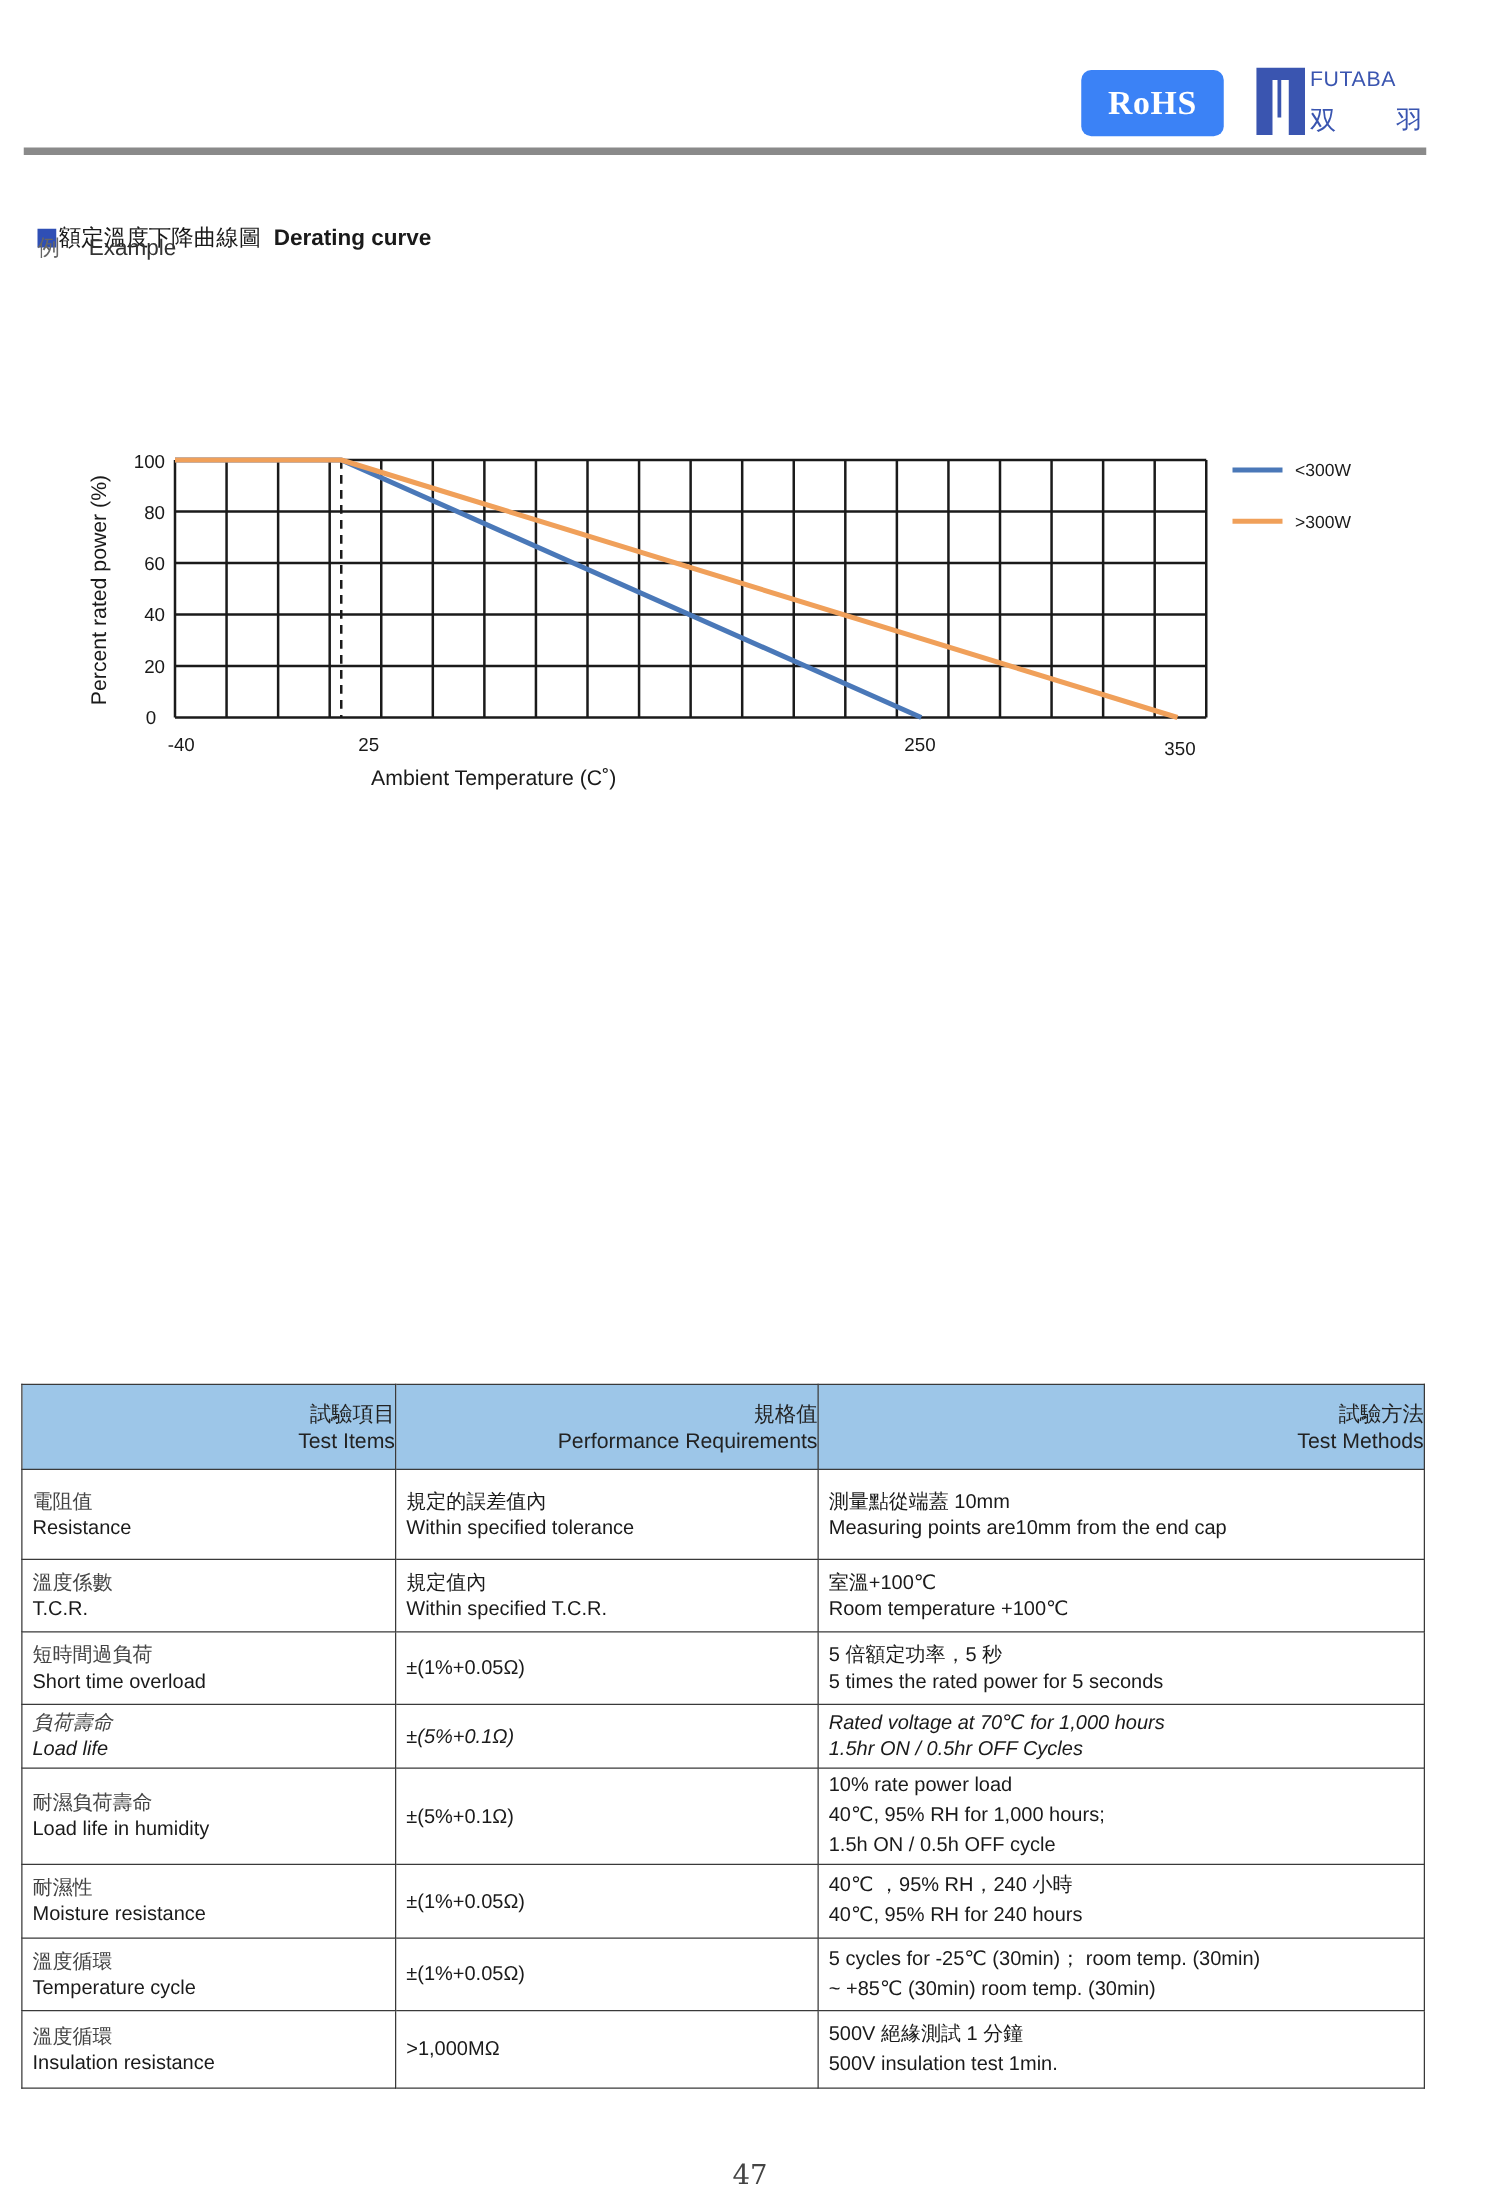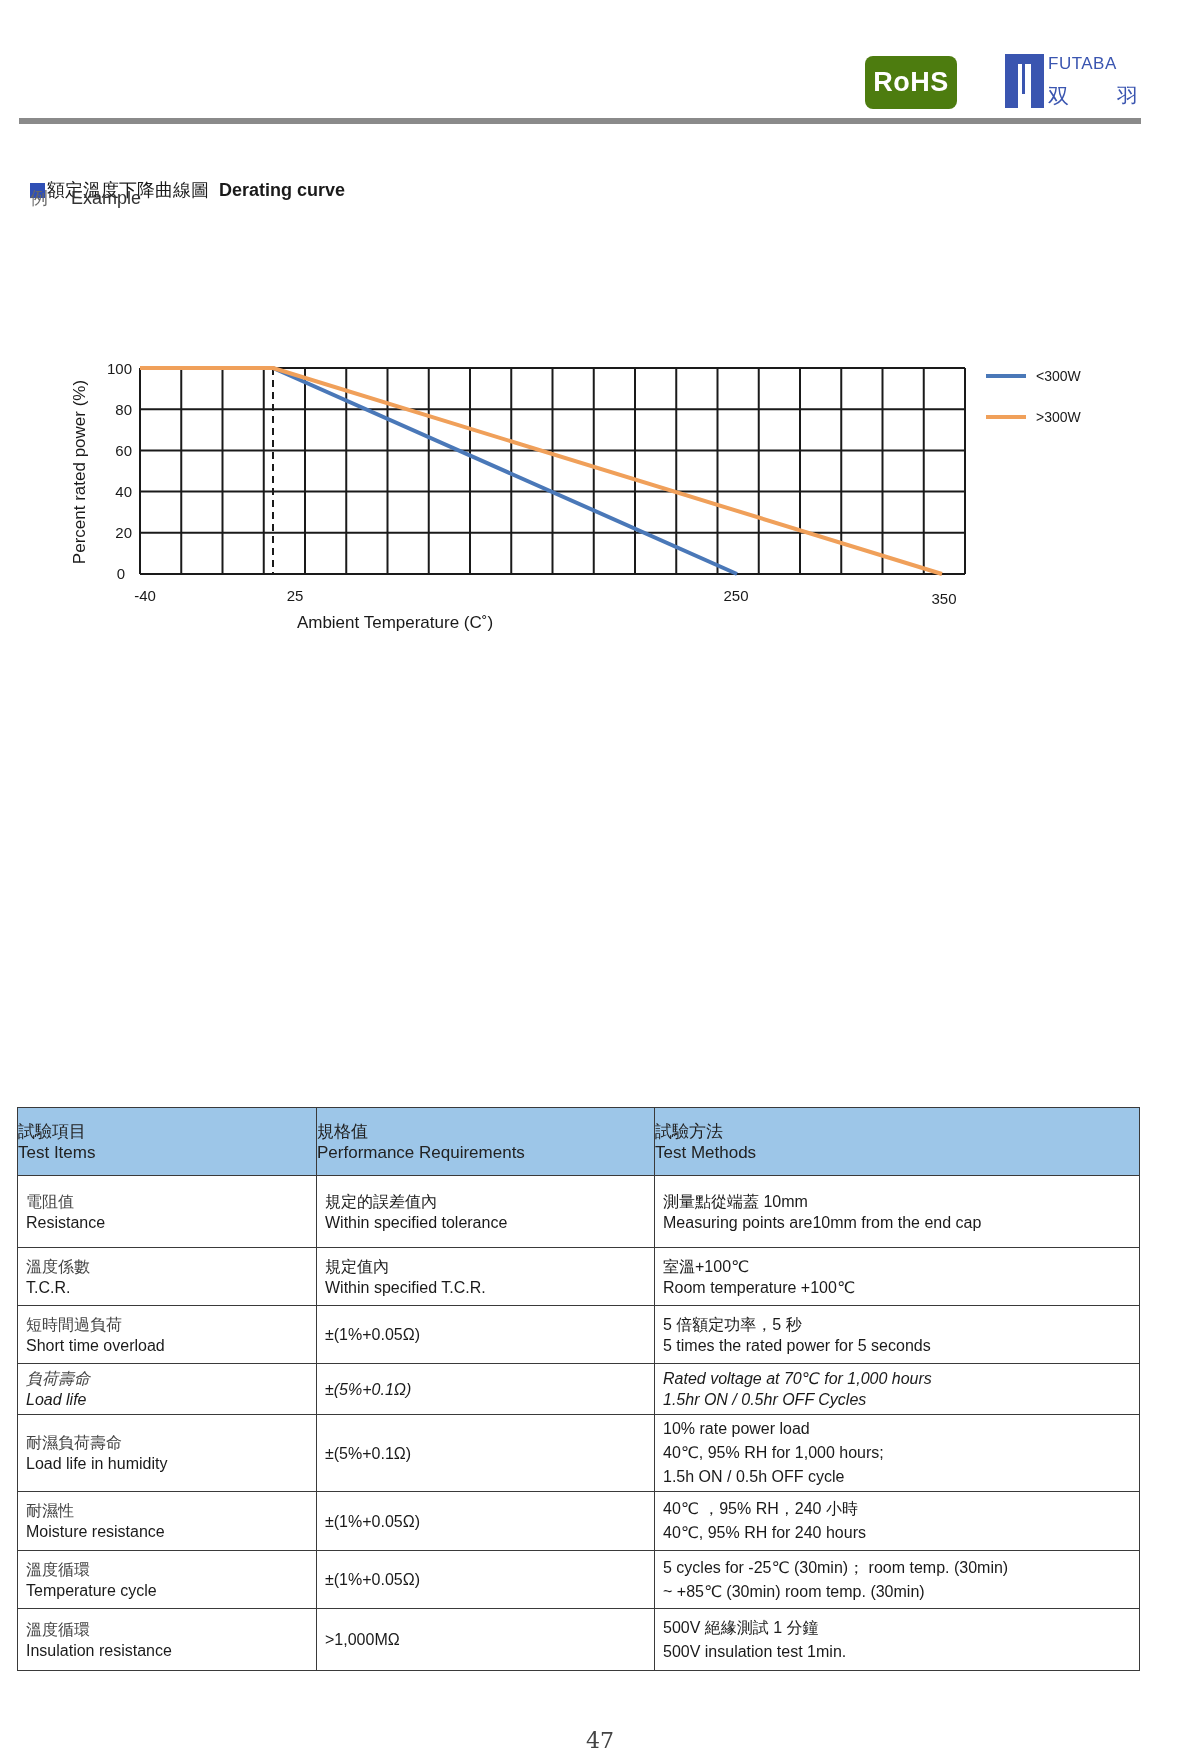--- a/index.html
+++ b/index.html
@@ -1,44 +1,44 @@
 <!DOCTYPE html>
 <html><head>
 <meta charset="utf-8">
 <style>
   html, body { margin: 0; padding: 0; background: #ffffff; }
   body { width: 1200px; height: 1758px; position: relative; overflow: hidden;
          font-family: "Liberation Sans", "DejaVu Sans", sans-serif; color: #222; }
   .abs { position: absolute; }
 
   
-  .rohs { left: 865px; top: 56px; width: 92px; height: 53px; background: #4d7c0f;
+  .rohs { left: 865px; top: 56px; width: 114px; height: 53px; background: #3b82f6;
           border-radius: 8px; color: #fff; font-weight: bold; font-size: 27px;
-          display: flex; align-items: center; justify-content: center; letter-spacing: 0.5px; }
+          display: flex; align-items: center; justify-content: center; letter-spacing: 0.5px; font-family: Liberation Serif, serif; }
   .logo-mark { left: 1005px; top: 54px; width: 39px; height: 54px; }
   .logo-en { left: 1048px; top: 54px; font-size: 17px; color: #3a55b0; letter-spacing: 0.5px; }
   .logo-zh { left: 1048px; top: 82px; width: 90px; font-size: 21px; color: #3a55b0;
              display: flex; justify-content: space-between; }
   .rule { left: 19px; top: 118px; width: 1122px; height: 6px; background: #8a8a8a; }
 
   
   .sec-title { font-size: 18px; font-weight: bold; display: flex; align-items: center; color: #1a1a1a; margin-top: 28px; }
   .sq { display: inline-block; width: 15px; height: 15px; background: #2f4fb5; margin-right: 2px; }
   .sec-zh { font-weight: normal; margin-right: 10px; }
   .example { left: 30px; top: 186px; font-size: 18px; color: #333; }
   .example .zh { color: #666; margin-right: 18px; }
 
   
   .chart { left: 0; top: 0; width: 1200px; height: 700px; }
   .chart text { font-family: "Liberation Sans", sans-serif; fill: #1a1a1a; }
 
   
   .perf { left: 17px; top: 1107px; width: 1123px; border-collapse: collapse; }
   .perf th, .perf td { border: 1.5px solid #3a3a3a; font-size: 16px; line-height: 21px; }
-  .perf th { background: #9dc6e8; font-weight: normal; text-align: left; font-size: 17px;
+  .perf th { background: #9dc6e8; font-weight: normal; text-align: right; font-size: 17px;
              color: #222; height: 67px; padding: 0; }
   .perf td { padding: 2px 8px; vertical-align: middle; color: #1a1a1a; }
   .perf .zh { color: #444; }
   .perf .c1 { width: 298px; }
   .perf .c2 { width: 337px; }
   .line { display: block; }
   .pgnum { left: 0; width: 1200px; top: 1728px; text-align: center; font-size: 22px; color: #444;
            font-family: "DejaVu Serif", serif; }
 </style>
 </head>

